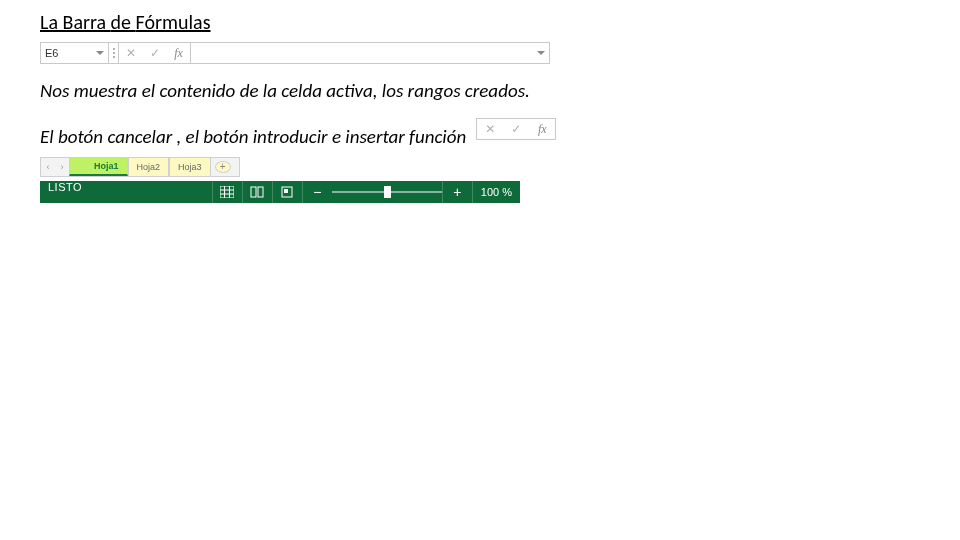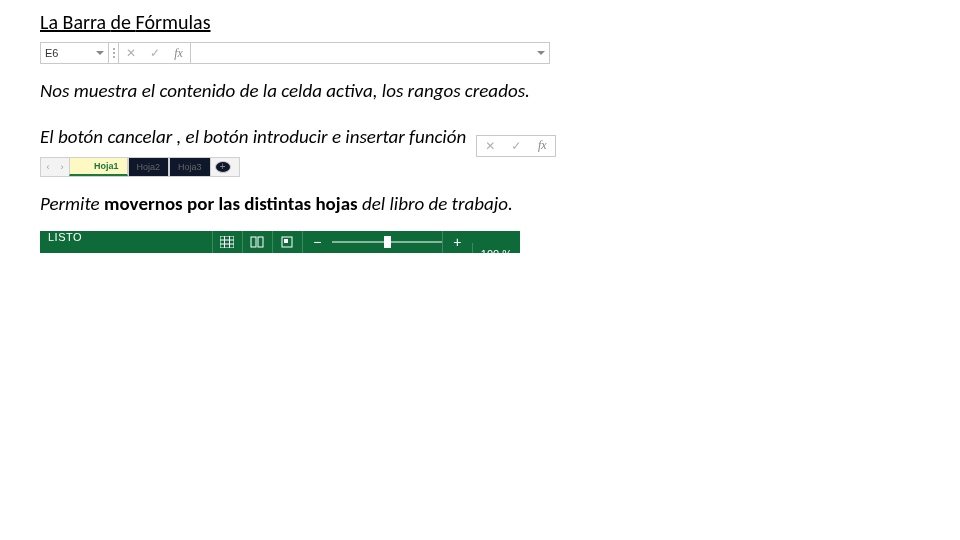--- a/index.html
+++ b/index.html
@@ -2,21 +2,21 @@
 <html><head>
 <meta charset="utf-8">
 <style>
   * { box-sizing: border-box; margin: 0; padding: 0; }
   html, body { width: 960px; height: 540px; font-family: Calibri, Arial, sans-serif; background: #fff; color: #000; }
   .page { padding: 10px 40px 10px 40px; }
   .h1 { font-size: 20px; font-weight: 400; text-decoration: underline; margin-bottom: 8px; }
   .h1 .de { font-weight: 400; }
   .h1 .formulas { font-weight: 400; }
   .para { font-size: 19px; font-style: italic; line-height: 1.6; margin: 12px 0; text-align: justify; }
-  .row-flex { display: flex; align-items: flex-end; gap: 10px; }
+  .row-flex { display: flex; align-items: flex-start; gap: 10px; }
   .row-flex .para { margin: 4px 0; flex: 0 0 auto; }
 
   
   .formula-bar { display: flex; align-items: stretch; height: 22px; border: 1px solid #c9c9c9; width: 510px; background: #fff; margin-bottom: 2px; }
   .namebox { width: 68px; border-right: 1px solid #c9c9c9; display: flex; align-items: center; padding: 0 4px; font-size: 11px; font-family: Arial, sans-serif; color: #333; position: relative; }
   .namebox::after { content: ""; position: absolute; right: 4px; top: 50%; margin-top: -2px; border: 4px solid transparent; border-top-color: #888; }
   .sep-dots { width: 10px; display: flex; flex-direction: column; align-items: center; justify-content: center; gap: 2px; border-right: 1px solid #c9c9c9; }
   .sep-dots span { width: 2px; height: 2px; background: #999; border-radius: 50%; }
   .fb-btn { width: 24px; display: flex; align-items: center; justify-content: center; font-size: 12px; color: #b0b0b0; font-family: Arial, sans-serif; }
   .fb-btn.fx { color: #888; font-style: italic; font-family: "Times New Roman", serif; font-size: 12px; border-right: 1px solid #c9c9c9; }
@@ -25,35 +25,35 @@
   .fb-dd::after { content: ""; border: 4px solid transparent; border-top-color: #888; margin-top: 4px; }
 
   
   .btn-trio { display: inline-flex; align-items: stretch; height: 22px; border: 1px solid #c9c9c9; background: #fff; }
   .btn-trio .fb-btn { width: 26px; }
   .btn-trio .fb-btn.fx { border-right: none; }
 
   
   .sheet-tabs { display: flex; align-items: center; height: 20px; width: 200px; border: 1px solid #d0d0d0; background: #f3f3f3; font-size: 9px; font-family: Arial, sans-serif; margin-bottom: 4px; }
   .nav-arrow { width: 14px; display: flex; align-items: center; justify-content: center; color: #999; font-size: 9px; }
-  .tab { padding: 0 8px; height: 100%; display: flex; align-items: center; border-left: 1px solid #d0d0d0; border-right: 1px solid #d0d0d0; background: #0f172a; color: #666; }
-  .tab.active { background: #fef9c3; border-bottom: 2px solid #1a7a3b; color: #1a7a3b; font-weight: bold; padding-left: 24px; }
+  .tab { padding: 0 8px; height: 100%; display: flex; align-items: center; border-left: 1px solid #d0d0d0; border-right: 1px solid #d0d0d0; background: #fef9c3; color: #666; }
+  .tab.active { background: #bef264; border-bottom: 2px solid #1a7a3b; color: #1a7a3b; font-weight: bold; padding-left: 24px; }
   .tab.add { width: 16px; justify-content: center; color: #888; border: 1px solid #d0d0d0; border-radius: 50%; height: 12px; margin-left: 4px; padding: 0; font-size: 10px; line-height: 1; }
 
   
   .status-bar { display: flex; height: 22px; width: 480px; background: #0f6a3a; color: #fff; font-size: 11px; font-family: Arial, sans-serif; margin: 4px 0 14px 0; }
   .status-left { flex: 1; padding-left: 8px; letter-spacing: 0.5px; }
   .view-btn { width: 30px; height: 100%; display: flex; align-items: center; justify-content: center; border-left: 1px solid rgba(255,255,255,0.2); }
   .view-btn svg { width: 14px; height: 12px; }
   .zoom-sep { width: 30px; border-left: 1px solid rgba(255,255,255,0.2); height: 100%; display: flex; align-items: center; justify-content: center; font-size: 14px; }
   .slider { width: 110px; height: 100%; display: flex; align-items: center; position: relative; }
   .slider-track { flex: 1; height: 2px; background: rgba(255,255,255,0.5); position: relative; }
   .slider-tick { position: absolute; left: 50%; top: -3px; width: 1px; height: 8px; background: rgba(255,255,255,0.6); }
   .slider-thumb { position: absolute; left: 50%; top: -5px; width: 7px; height: 12px; background: #fff; margin-left: -3px; }
-  .zoom-pct { padding: 0 8px; border-left: 1px solid rgba(255,255,255,0.2); height: 100%; display: flex; align-items: center; margin-top: 12px; }
+  .zoom-pct { padding: 0 8px; border-left: 1px solid rgba(255,255,255,0.2); height: 100%; display: flex; align-items: center; }
 
   .bold { font-weight: bold; font-style: normal; }
   .heading-ital { font-size: 19px; font-style: italic; margin-top: 10px; margin-bottom: 4px; }
 </style>
 </head>
 <body>
 
 <div class="page">
 
   <div class="h1">
@@ -116,23 +116,20 @@
         <span>Hoja2</span>
       </div>
     <div class="tab">
         <span>Hoja3</span>
       </div>
     <div class="tab add">
         <span>+</span>
       </div>
   </div>
 
-  <p class="para">
-    <span>Permite </span><span class="bold">movernos por las distintas hojas</span><span> del libro de trabajo.</span>
-  </p>
 
 
   <div class="status-bar">
     <div class="status-left">LISTO</div>
     <div class="view-btn">
       <svg viewBox="0 0 14 12">
           <rect x="0" y="0" width="14" height="12" fill="none" stroke="#fff" stroke-width="1"></rect>
           <line x1="0" y1="4" x2="14" y2="4" stroke="#fff"></line>
           <line x1="0" y1="8" x2="14" y2="8" stroke="#fff"></line>
           <line x1="4.5" y1="0" x2="4.5" y2="12" stroke="#fff"></line>

